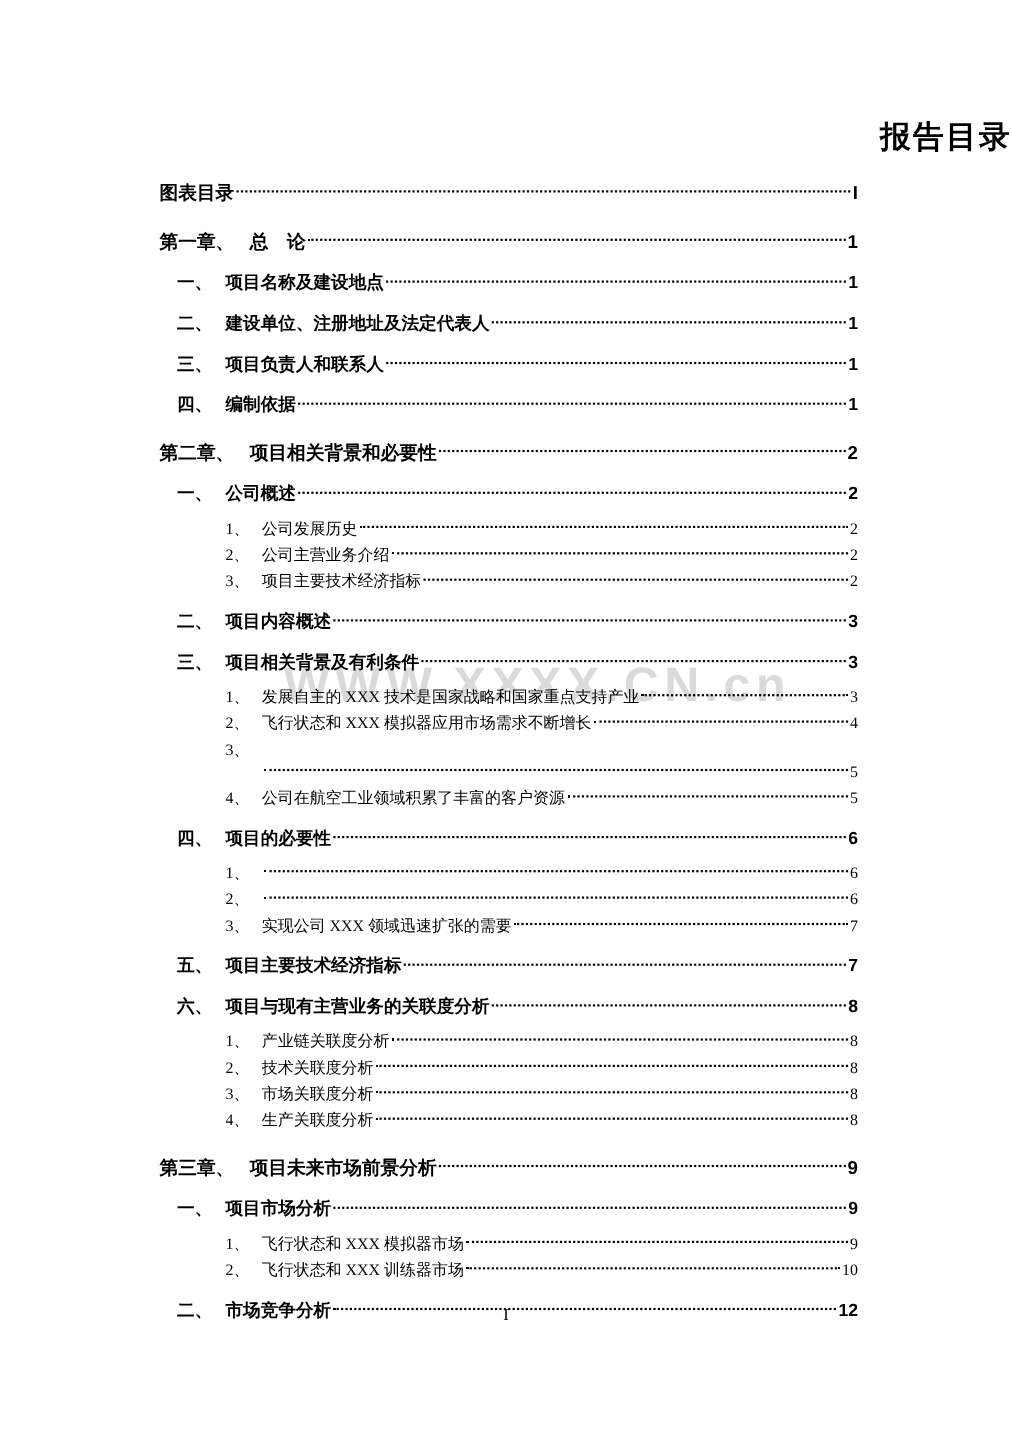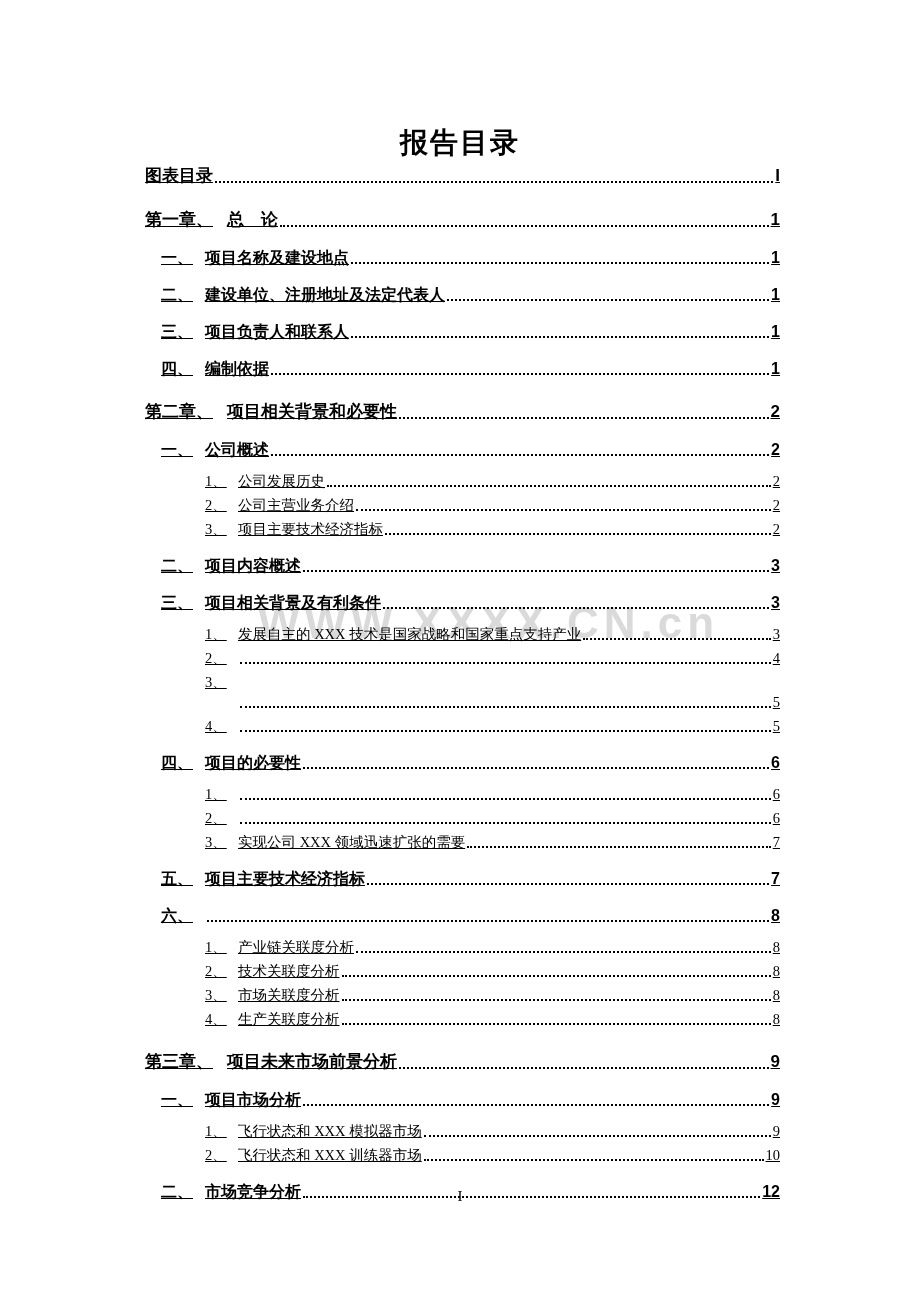--- a/index.html
+++ b/index.html
@@ -8,23 +8,23 @@
     position: relative;
     width: 920px;
     height: 1302px;
     margin: 0 auto;
     background: #ffffff;
     overflow: hidden;
     color: #000;
   }
   .title {
     position: absolute;
-    top: 124px;
+    top: 106px;
     left: 0; right: 0;
-    text-align: center;
+    text-align: right;
     font-family: "Liberation Sans", sans-serif;
     font-weight: bold;
     font-size: 28px;
     letter-spacing: 2px;
     z-index: 2;
   }
   .watermark {
     position: absolute;
     top: 598px;
     left: 258px;
@@ -40,21 +40,21 @@
   }
   .toc {
     position: absolute;
     left: 145px;
     right: 140px;
     top: 165px;
     z-index: 2;
   }
   .entry { color: #000; }
   .entry:first-child { margin-top: 0 !important; }
-  .line { display: flex; align-items: flex-end; text-decoration: underline; }
+  .line { display: flex; align-items: center; }
   .num { white-space: nowrap; flex: 0 0 auto; }
   .text { white-space: normal; flex: 0 1 auto; }
   .dots {
     flex: 1 1 auto;
     min-width: 12px;
     margin: 0 2px;
     margin-bottom: 4px;
     border-bottom: 2px dotted #000;
   }
   .pg { white-space: nowrap; flex: 0 0 auto; }
@@ -217,36 +217,38 @@
         <div class="line">
           <span class="num">1、</span>
           <span class="text">发展自主的 XXX 技术是国家战略和国家重点支持产业</span>
           <span class="dots"></span>
           <span class="pg">3</span>
         </div>
       </div>
       <div class="entry lv3">
         <div class="line">
           <span class="num">2、</span>
+          <span class="text">飞行状态和 XXX 模拟器应用市场需求不断增长</span>
           <span class="dots"></span>
           <span class="pg">4</span>
         </div>
       </div>
       <div class="entry lv3 wrap">
         <div class="line">
           <span class="num">3、</span>
         </div>
         <div class="line line2">
           <span class="dots"></span>
           <span class="pg">5</span>
         </div>
       </div>
       <div class="entry lv3">
         <div class="line">
           <span class="num">4、</span>
+          <span class="text">公司在航空工业领域积累了丰富的客户资源</span>
           <span class="dots"></span>
           <span class="pg">5</span>
         </div>
       </div>
       <div class="entry lv2">
         <div class="line">
           <span class="num">四、</span>
           <span class="text">项目的必要性</span>
           <span class="dots"></span>
           <span class="pg">6</span>
@@ -278,20 +280,21 @@
         <div class="line">
           <span class="num">五、</span>
           <span class="text">项目主要技术经济指标</span>
           <span class="dots"></span>
           <span class="pg">7</span>
         </div>
       </div>
       <div class="entry lv2">
         <div class="line">
           <span class="num">六、</span>
+          <span class="text">项目与现有主营业务的关联度分析</span>
           <span class="dots"></span>
           <span class="pg">8</span>
         </div>
       </div>
       <div class="entry lv3">
         <div class="line">
           <span class="num">1、</span>
           <span class="text">产业链关联度分析</span>
           <span class="dots"></span>
           <span class="pg">8</span>

